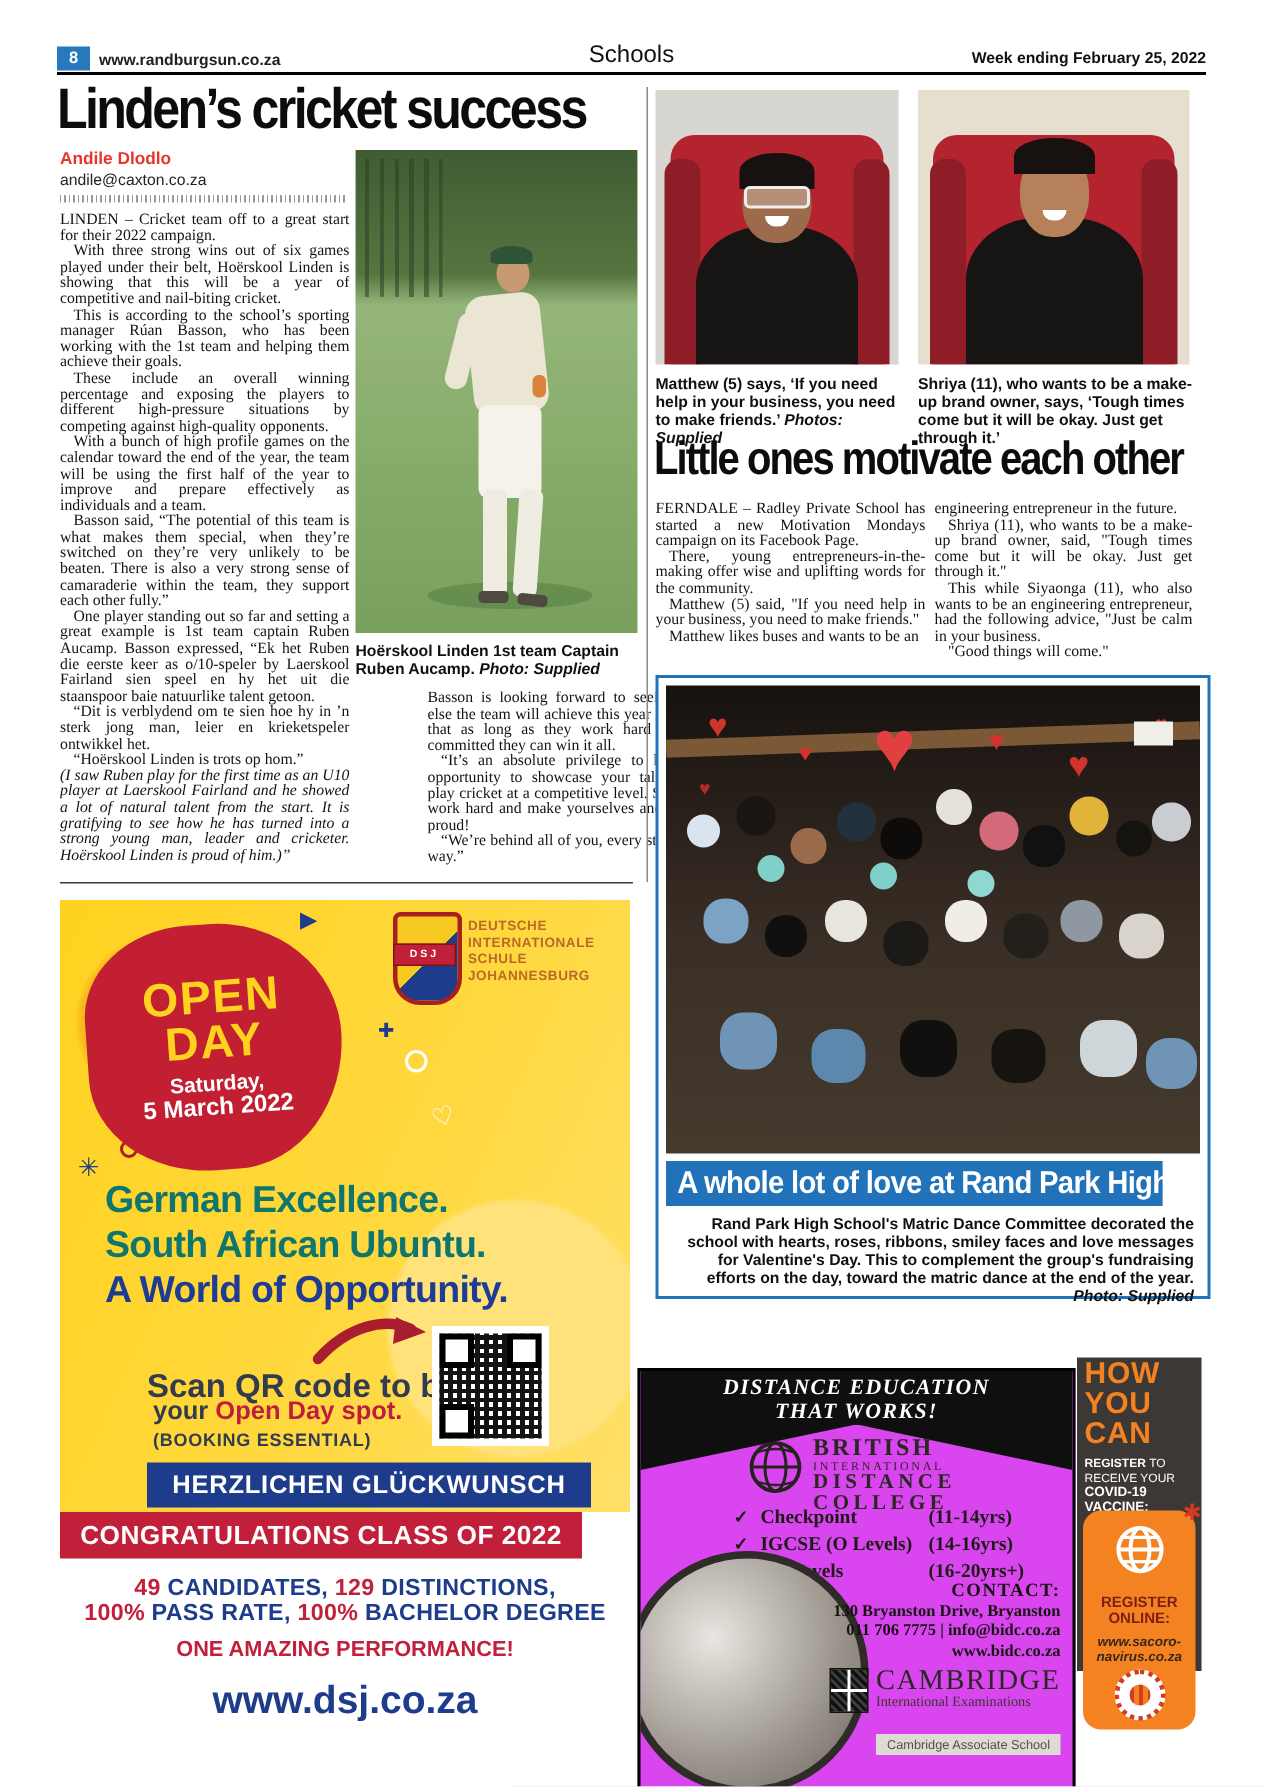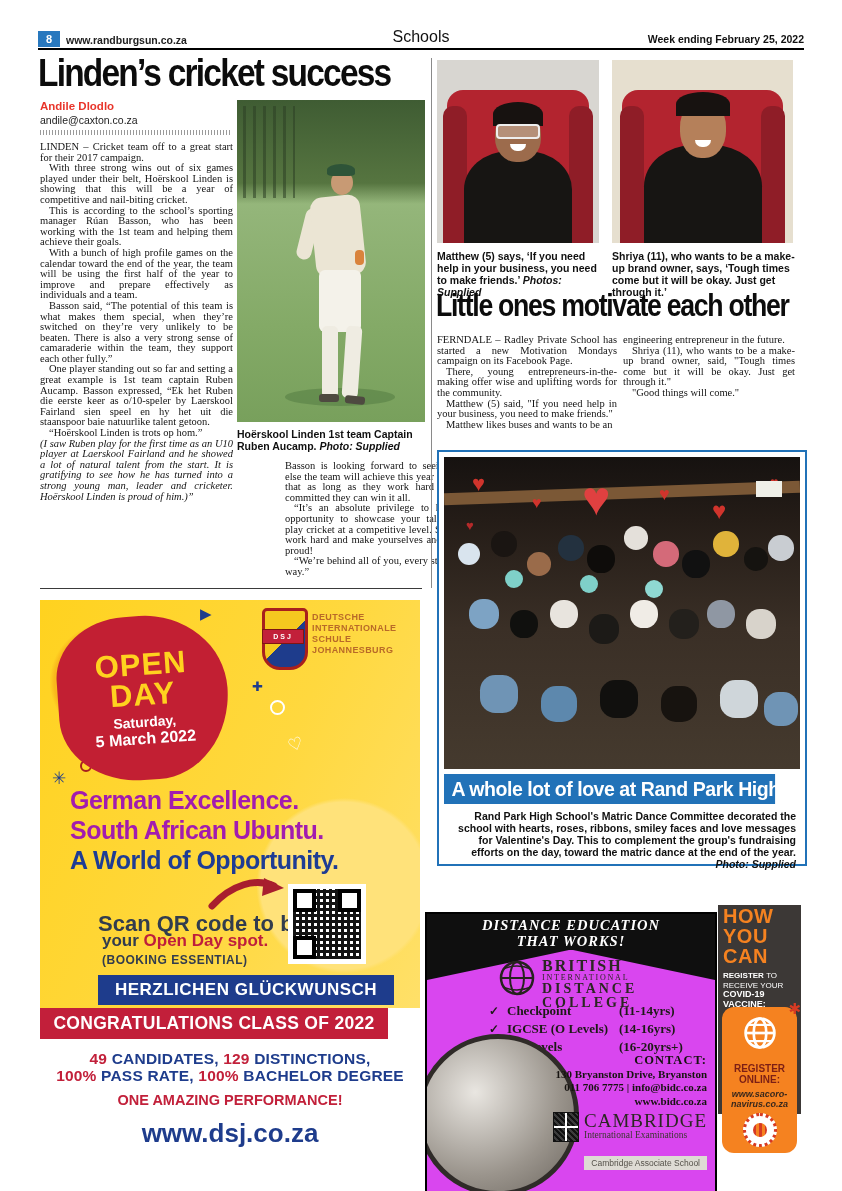--- a/index.html
+++ b/index.html
@@ -101,21 +101,21 @@
   .blob .open,.blob .day{color:#ffd21f;font-weight:bold;font-size:31px;line-height:30px;letter-spacing:1px;}
   .blob .sat{color:#fff;font-weight:bold;font-size:14px;line-height:16px;margin-top:4px;}
   .blob .dte{color:#fff;font-weight:bold;font-size:16px;line-height:17px;}
   .crest{left:222px;top:8px;width:40px;height:56px;border:3px solid #a8201d;border-radius:5px 5px 18px 18px;
      background:linear-gradient(135deg,#f5c91f 52%,#1e3c8c 52%);}
   .crest-band{left:-3px;top:18px;width:40px;height:13px;background:#c2203a;color:#fff;
      font-size:7px;font-weight:bold;letter-spacing:2px;text-align:center;line-height:13px;border:1px solid #7e1512;}
   .dsj-name{left:272px;top:12px;font-size:9px;font-weight:bold;line-height:11px;color:#b96a28;letter-spacing:.4px;}
   .deco{line-height:1;}
   .dsj-tag{left:30px;font-size:25px;font-weight:bold;letter-spacing:-.5px;white-space:nowrap;}
-  .tag-red{color:#a21caf;} .tag-blue{color:#1e3c94;}
+  .tag-red{color:#0f766e;} .tag-blue{color:#1e3c94;}
   .scan1{left:58px;top:311px;font-size:22px;font-weight:bold;color:#323c4e;}
   .scan2{left:62px;top:331px;font-size:17px;font-weight:bold;color:#323c4e;}
   .booking{left:62px;top:353px;font-size:12px;font-weight:bold;letter-spacing:.5px;color:#323c4e;}
   .qr{left:248px;top:284px;width:78px;height:80px;background:#fff;}
   .qr-in{position:absolute;inset:5px;opacity:.92;
      background-image:repeating-linear-gradient(90deg,#000 0 3px,transparent 3px 6px),
                       repeating-linear-gradient(0deg,#000 0 3px,transparent 3px 6px);
      background-blend-mode:multiply;}
   .qr-eye{position:absolute;width:15px;height:15px;border:4px solid #000;background:#fff;}
   .bar-blue{left:58px;top:375px;width:296px;height:30px;background:#1e3c8c;color:#fff;
@@ -185,26 +185,28 @@
   <div class="abs dateline">Week ending February 25, 2022</div>
   <div class="abs hdr-rule"></div>
 
   <div class="abs h1">Linden’s cricket success</div>
   <div class="abs byline">Andile Dlodlo</div>
   <div class="abs bymail">andile@caxton.co.za</div>
   <div class="abs hatch"></div>
 
   <div class="abs bodycol col-l">
     <div>
-        <p>LINDEN – Cricket team off to a great start for their 2017 campaign.</p>
+        <p>LINDEN – Cricket team off to a great start for their 2022 campaign.</p>
         <p>With three strong wins out of six games played under their belt, Hoërskool Linden is showing that this will be a year of competitive and nail-biting cricket.</p>
         <p>This is according to the school’s sporting manager Rúan Basson, who has been working with the 1st team and helping them achieve their goals.</p>
+        <p>These include an overall winning percentage and exposing the players to different high-pressure situations by competing against high-quality opponents.</p>
         <p>With a bunch of high profile games on the calendar toward the end of the year, the team will be using the first half of the year to improve and prepare effectively as individuals and a team.</p>
         <p>Basson said, “The potential of this team is what makes them special, when they’re switched on they’re very unlikely to be beaten. There is also a very strong sense of camaraderie within the team, they support each other fully.”</p>
         <p>One player standing out so far and setting a great example is 1st team captain Ruben Aucamp. Basson expressed, “Ek het Ruben die eerste keer as o/10-speler by Laerskool Fairland sien speel en hy het uit die staanspoor baie natuurlike talent getoon.</p>
+        <p>“Dit is verblydend om te sien hoe hy in ’n sterk jong man, leier en krieketspeler ontwikkel het.</p>
         <p>“Hoërskool Linden is trots op hom.”</p>
       </div>
     <p class="italic-note">(I saw Ruben play for the first time as an U10 player at Laerskool Fairland and he showed a lot of natural talent from the start. It is gratifying to see how he has turned into a strong young man, leader and cricketer. Hoërskool Linden is proud of him.)”</p>
   </div>
 
   <div class="abs ph-cricket">
     <div class="abs hedge"></div>
     <div class="abs trellis"></div>
     <div class="abs grass-shadow"></div>
     <div class="abs pl-arm"></div>
@@ -265,20 +267,21 @@
         <p>FERNDALE – Radley Private School has started a new Motivation Mondays campaign on its Facebook Page.</p>
         <p>There, young entrepreneurs-in-the-making offer wise and uplifting words for the community.</p>
         <p>Matthew (5) said, "If you need help in your business, you need to make friends."</p>
         <p>Matthew likes buses and wants to be an</p>
       </div>
   </div>
   <div class="abs bodycol col-r2">
     <div>
         <p>engineering entrepreneur in the future.</p>
         <p>Shriya (11), who wants to be a make-up brand owner, said, "Tough times come but it will be okay. Just get through it."</p>
+        <p>This while Siyaonga (11), who also wants to be an engineering entrepreneur, had the following advice, "Just be calm in your business.</p>
         <p>"Good things will come."</p>
       </div>
   </div>
 
   <div class="abs feature">
     <div class="abs f-photo">
       <div class="abs beam"></div>
       <span class="abs heart" style="left:28px;top:16px;font-size:22px;">♥</span>
       <span class="abs heart" style="left:88px;top:38px;font-size:16px;">♥</span>
       <span class="abs heart" style="left:138px;top:18px;font-size:48px;color:#e04040;">♥</span>

